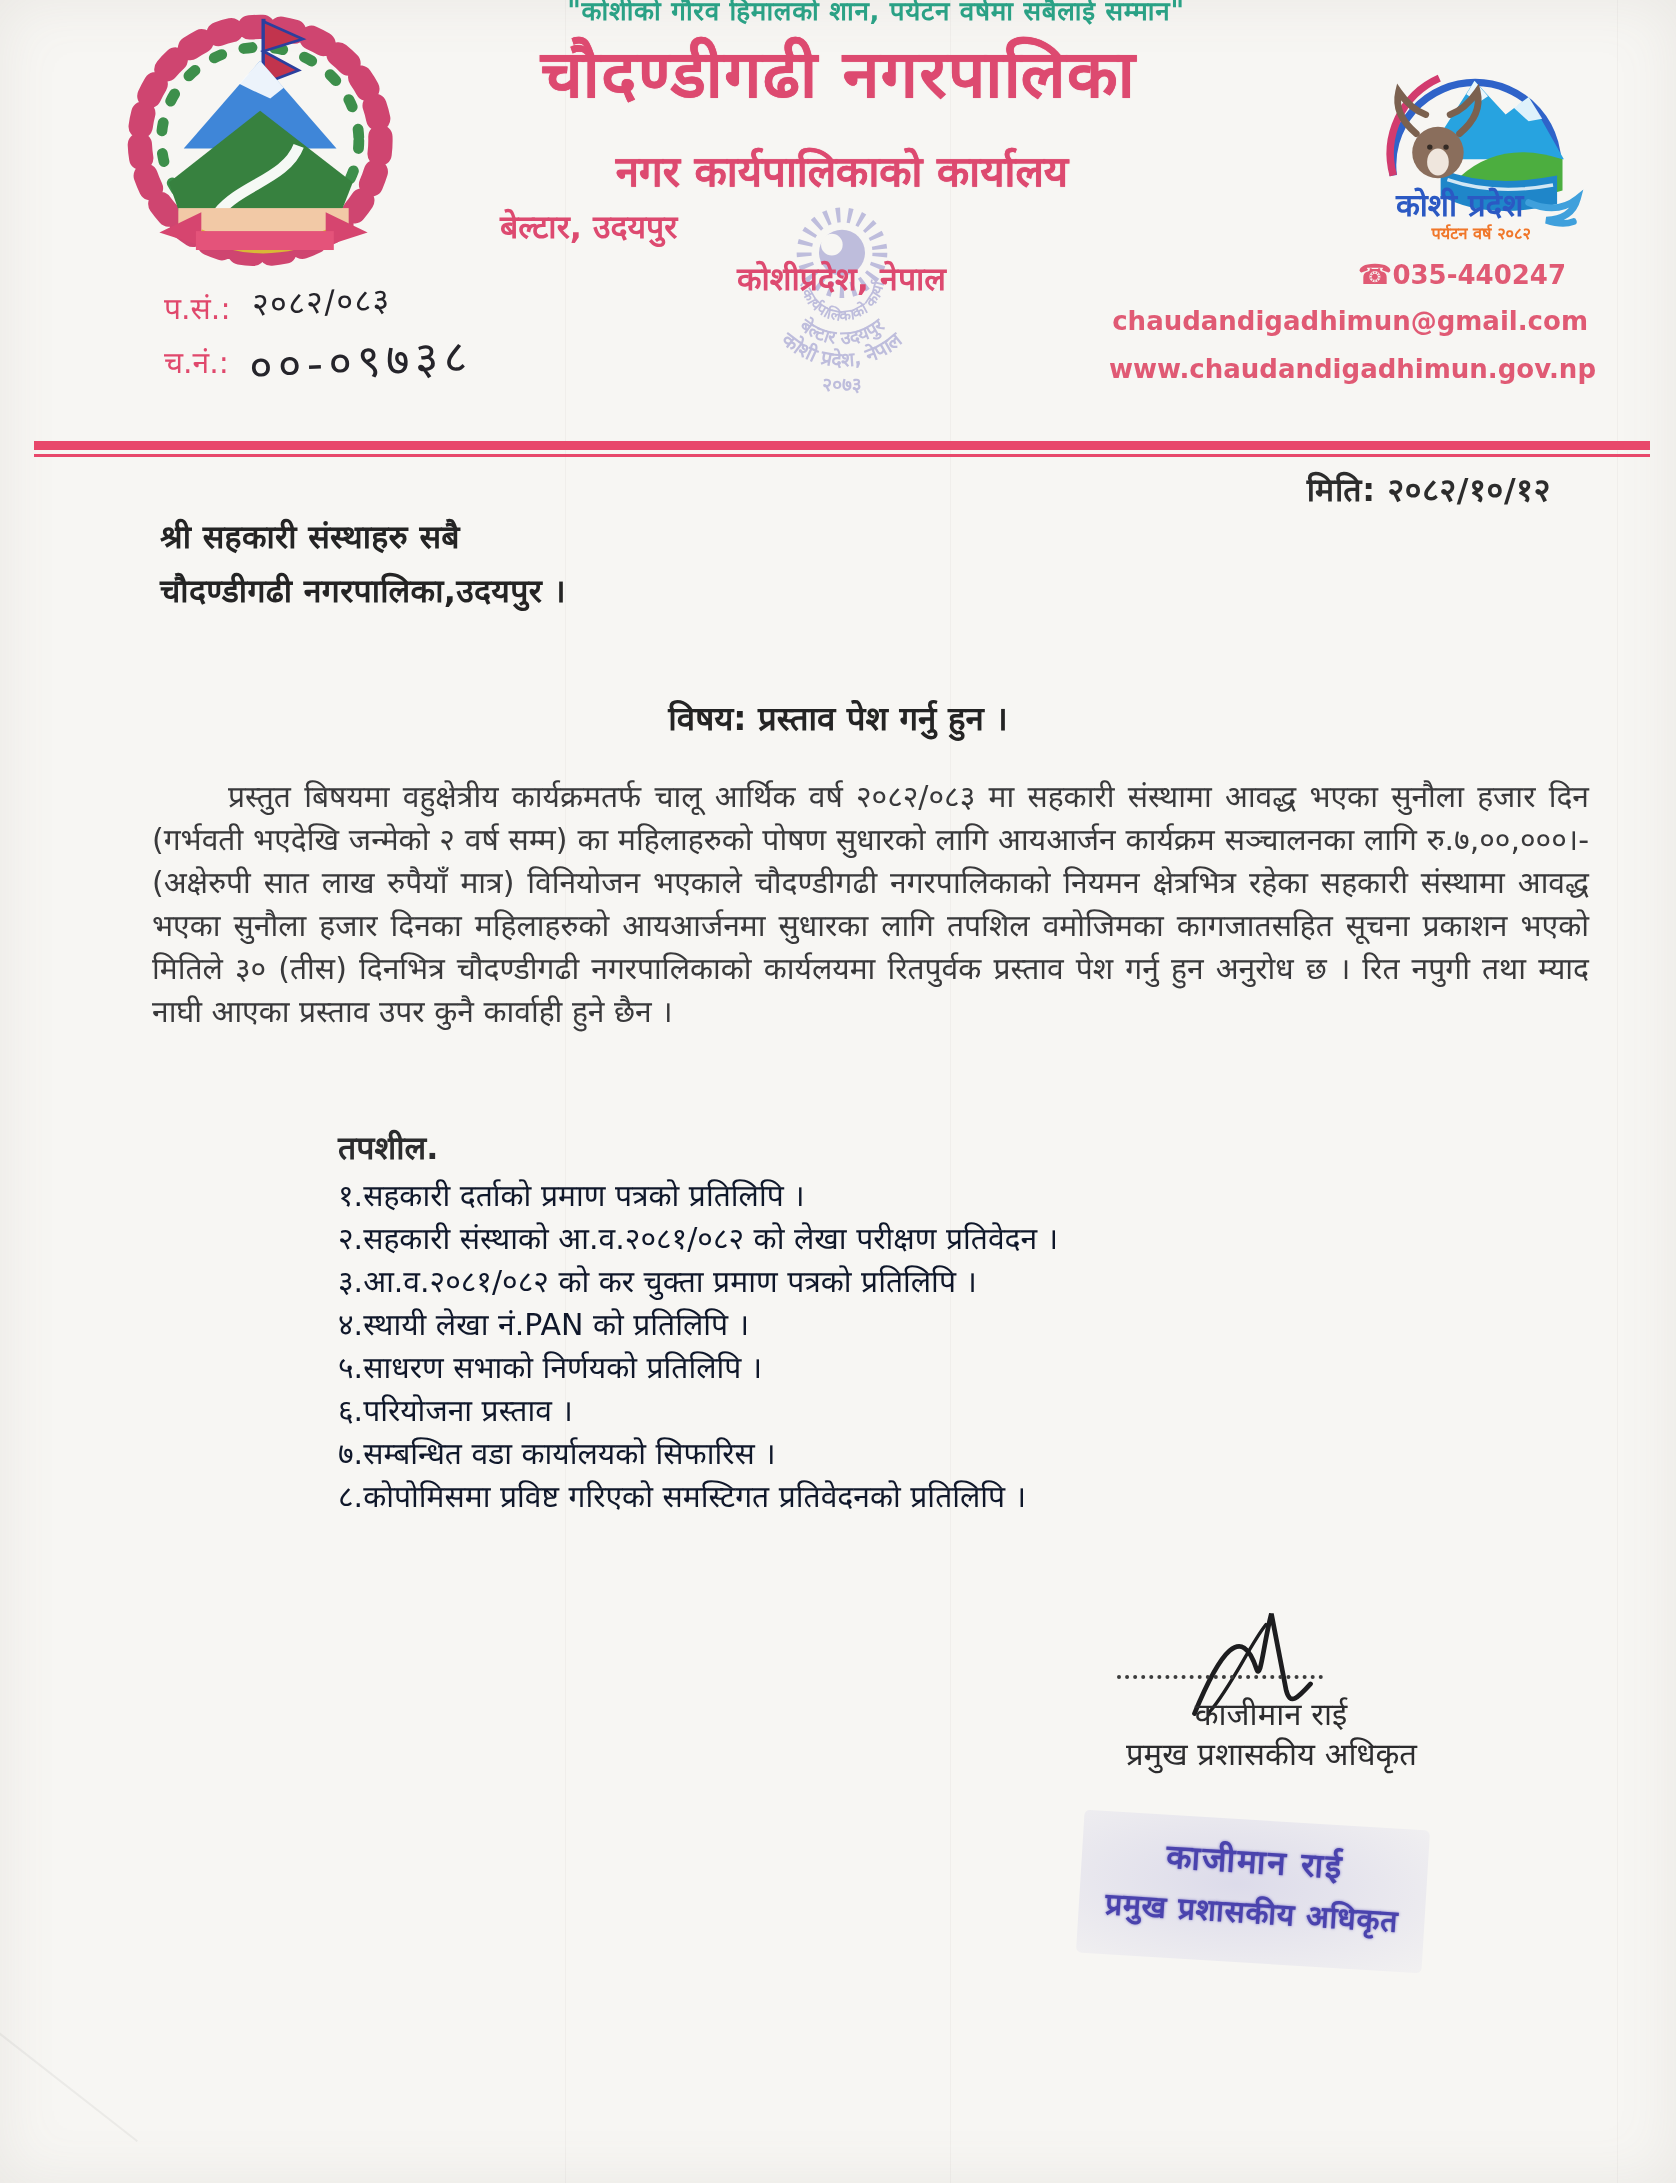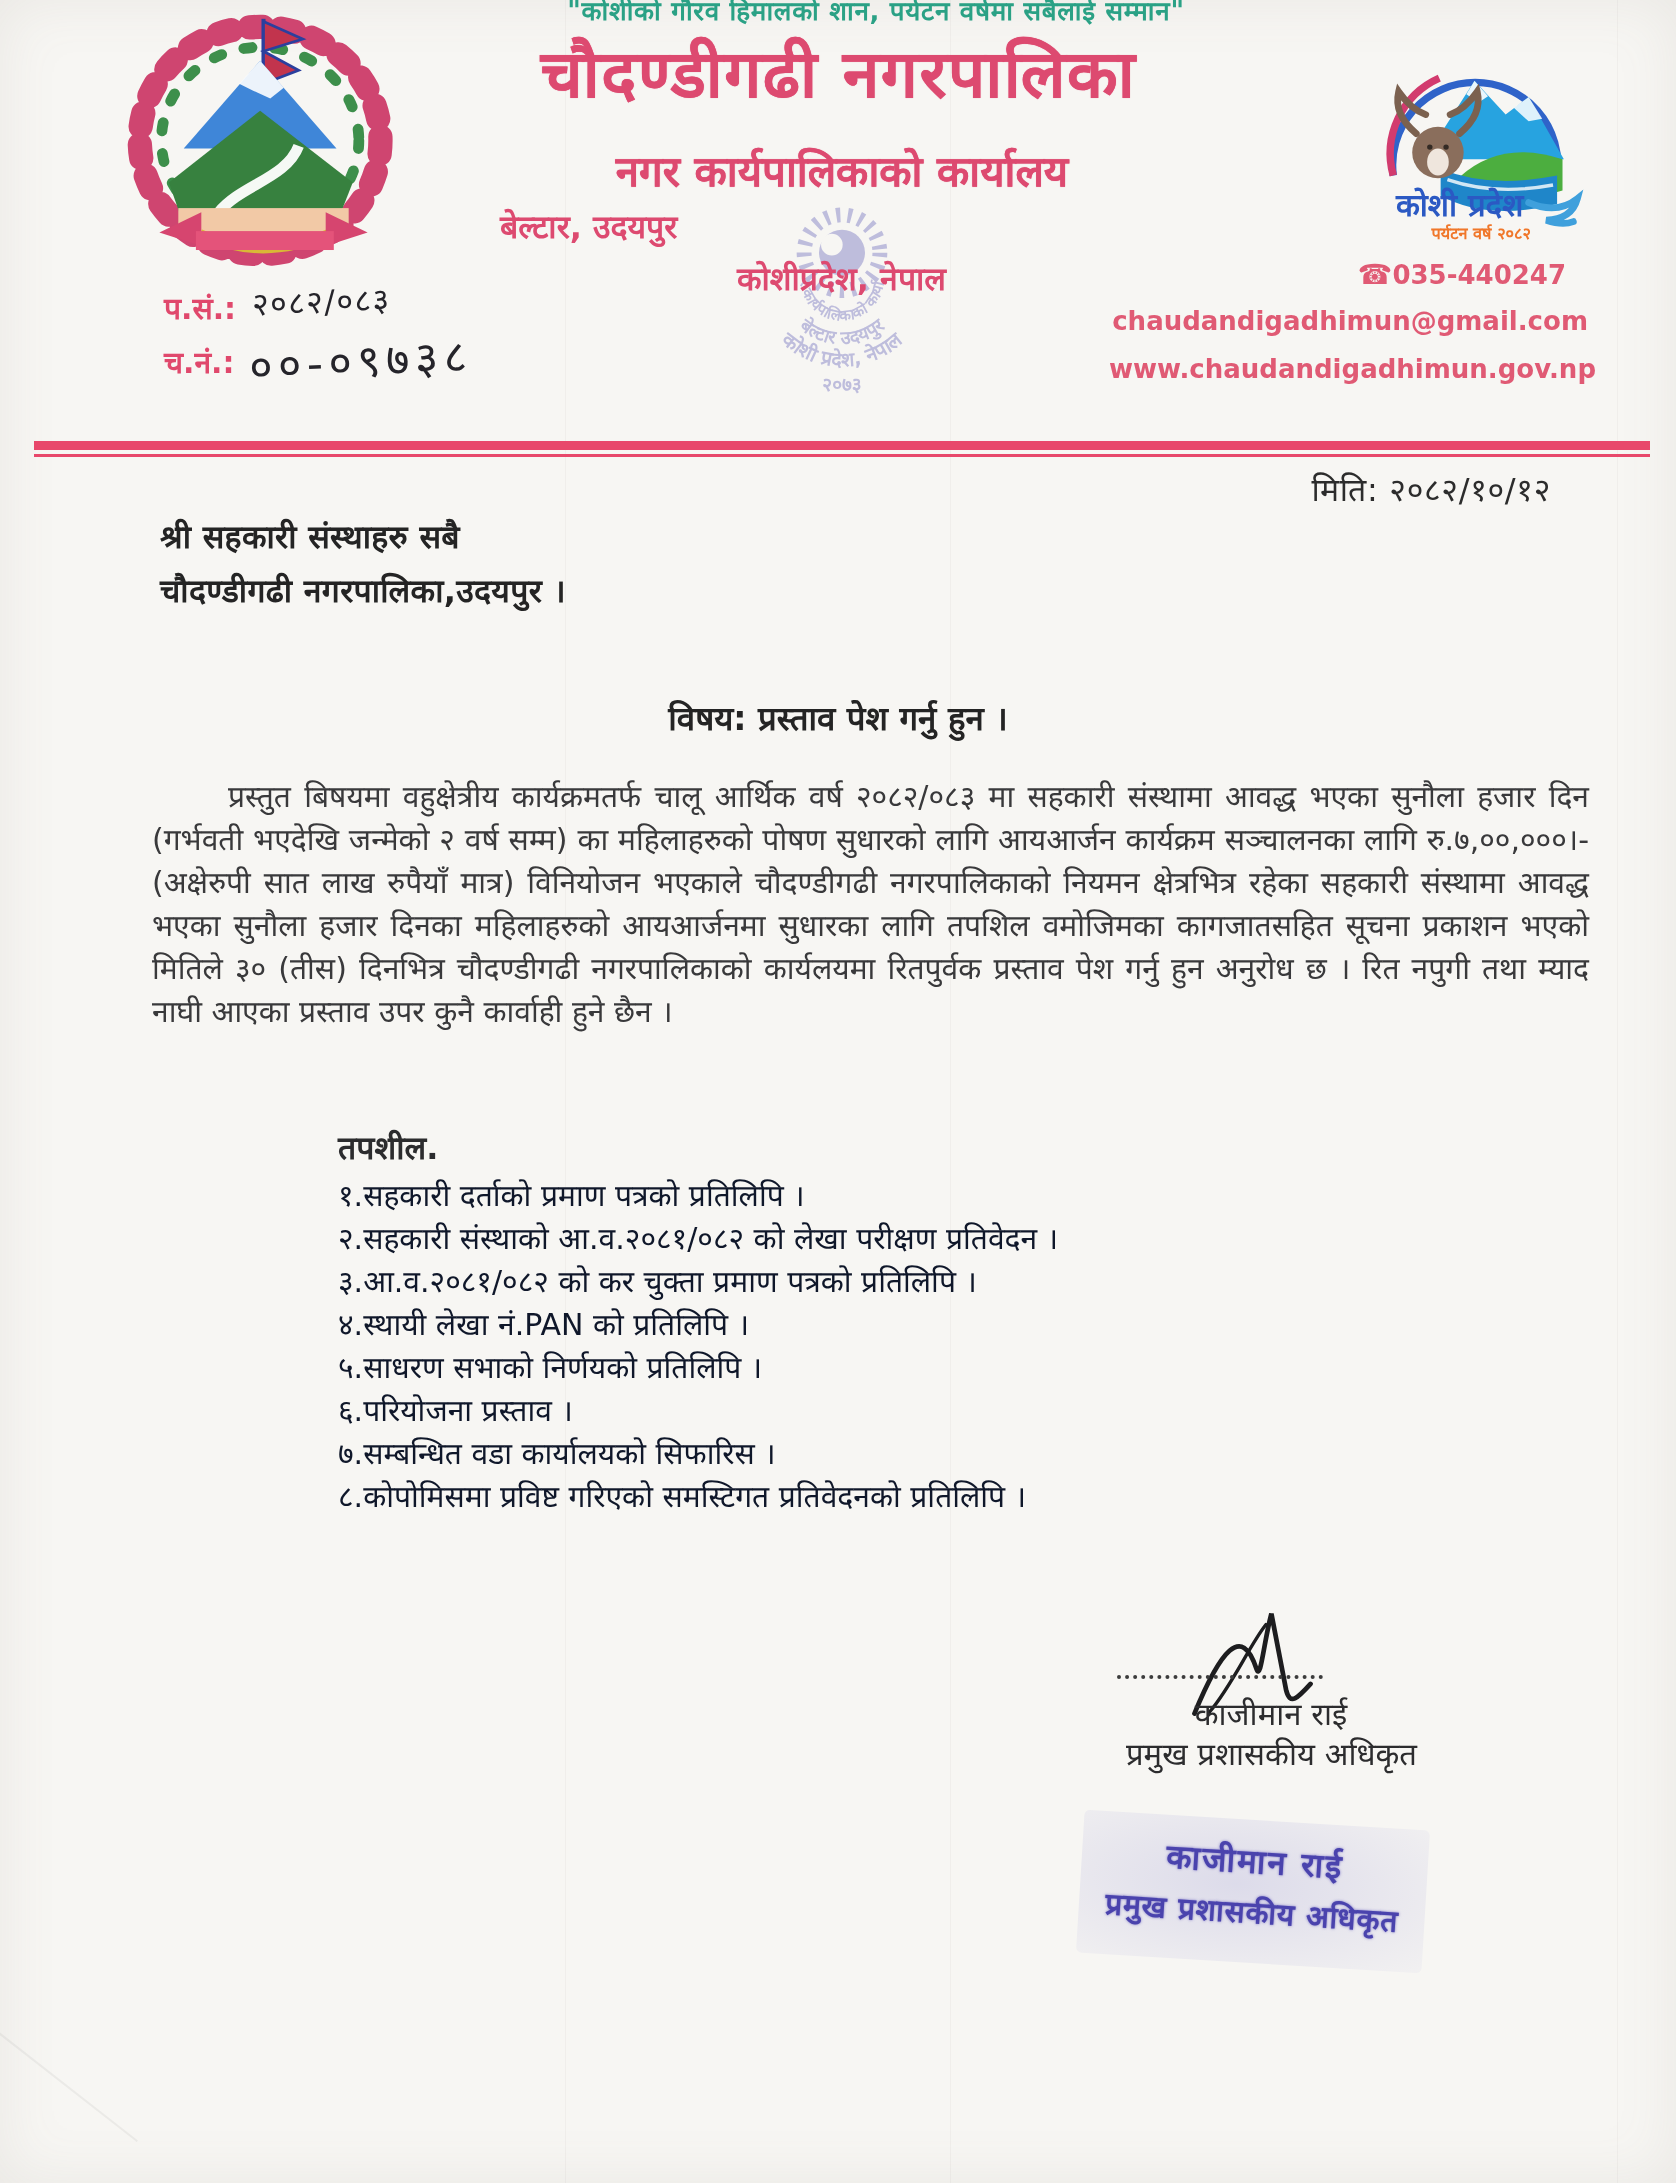--- a/index.html
+++ b/index.html
@@ -32,28 +32,28 @@
   }
   .addr1{top:204px;left:500px;width:683px;color:#dd4a70;font-size:32px;font-weight:bold;}
   .addr2{top:256px;left:500px;width:683px;text-align:center;color:#dd4a70;font-size:32px;font-weight:bold;}
 
   .contact{color:#e05a74;font-weight:bold;font-size:26px;white-space:nowrap;}
   .contact .glyph{font-size:28px;}
   .c-phone{top:258px;right:110px;}
   .c-email{top:306px;right:88px;}
   .c-web{top:354px;right:80px;}
 
-  .ref-label{color:#e0486c;font-weight:bold;font-size:30px;}
+  .ref-label{color:#e0486c;font-weight:normal;font-size:30px;}
   .ref-hand{color:#25242a;font-size:32px;transform:rotate(-2deg);letter-spacing:1.4px;}
   .ref-hand-big{color:#25242a;font-size:45px;transform:rotate(-3deg);letter-spacing:5.4px;font-weight:500;}
 
   .rule-thick{top:441px;left:34px;width:1616px;height:8.8px;background:#e8486b;}
   .rule-thin{top:454px;left:34px;width:1616px;height:3.4px;background:#e8486b;}
 
-  .date-line{top:467px;right:125px;color:#2c2c2c;font-size:32px;font-weight:400;letter-spacing:0.7px;}
+  .date-line{top:467px;right:125px;color:#2c2c2c;font-size:32px;font-weight:700;letter-spacing:0.7px;}
 
   
   .addressee{left:160px;color:#242424;font-size:32px;font-weight:bold;letter-spacing:0.3px;}
   .a1{top:514px;} .a2{top:568px;}
   .subject{top:695px;left:0;width:1676px;text-align:center;color:#242424;font-size:33px;font-weight:bold;}
 
   .body-par{
     top:775px;left:152px;width:1437px;
     color:#39393b;font-size:30px;line-height:43px;
     text-align:justify;text-indent:76px;font-weight:500;

